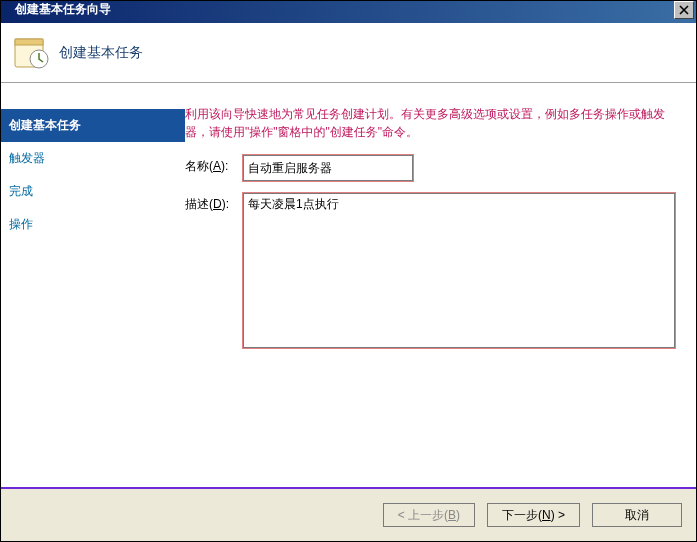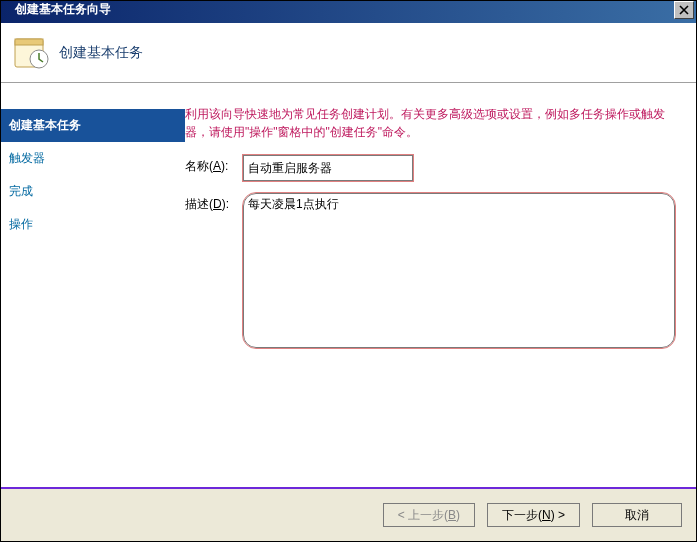--- a/index.html
+++ b/index.html
@@ -24,21 +24,21 @@
 .side-item.link { color: #0369a1; }
 
 .main { flex: 1; padding: 22px 18px 0 0; display: flex; flex-direction: column; }
 .desc-text { font-size: 12px; color: #be185d; line-height: 1.5; margin-bottom: 14px; }
 
 .form-row { display: flex; align-items: flex-start; margin-bottom: 12px; }
 .form-label { width: 58px; text-align: left; padding-top: 3px; font-size: 12px; }
 .form-label .hk { text-decoration: underline; }
 .form-input { border: 1px solid #7a7a7a; padding: 2px 4px; font-size: 12px; font-family: inherit; outline: 1px solid #e08080; outline-offset: 0; }
 .name-input { width: 170px; height: 26px; }
-.desc-input { width: 432px; height: 155px; resize: none; border-radius: 13px; }
+.desc-input { width: 432px; height: 155px; resize: none; }
 
 .footer { height: 54px; background: #ece9d8; border-top: 2px solid #6d28d9; display: flex; align-items: center; justify-content: flex-end; padding-right: 14px; gap: 12px; }
 .btn { height: 24px; min-width: 90px; padding: 0 14px; background: #ece9d8; border: 1px solid #7a7a7a; font-size: 12px; font-family: inherit; cursor: pointer; }
 .btn:disabled { color: #888; cursor: default; }
 .btn .hk { text-decoration: underline; }
 </style>
 </head>
 <body>
 
 <div class="window">

